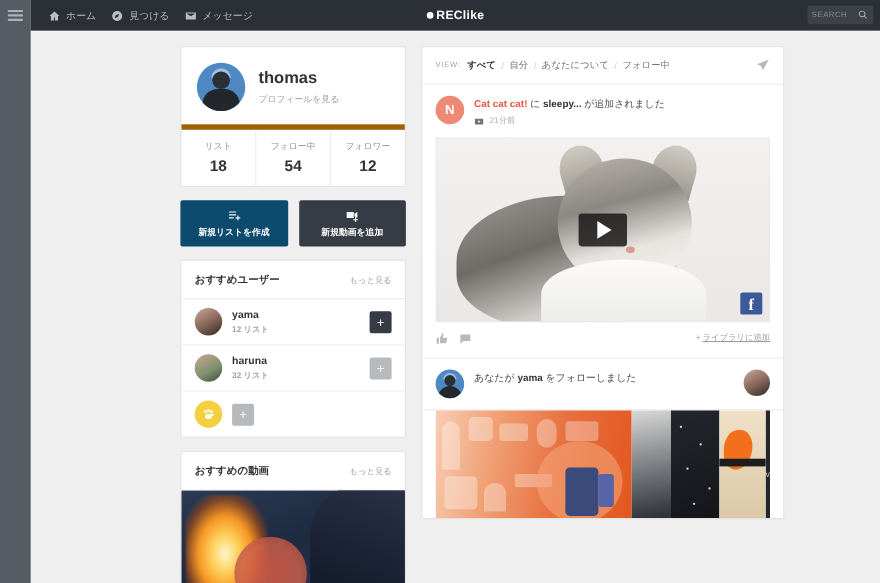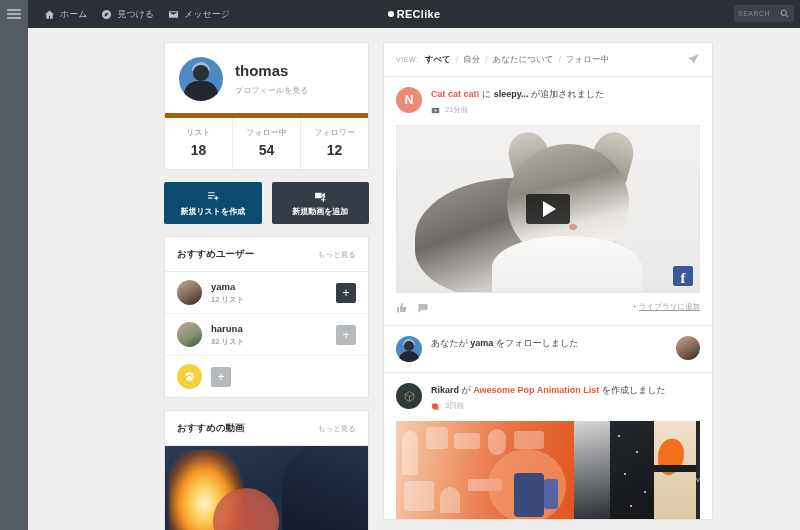--- a/index.html
+++ b/index.html
@@ -476,40 +476,20 @@
               <div class="ftext">
                 <div class="fline">
                   <span>あなたが </span><b>yama</b><span> をフォローしました</span>
                 </div>
               </div>
               <div class="fright-av"></div>
             </div>
           </div>
 
           <div class="feed-item">
-            <div class="fhead">
-              <div class="fav rk">
-                <svg class="cube" viewBox="0 0 24 24">
-                    <path d="M12 3 4 7.5v9L12 21l8-4.5v-9z"></path>
-                    <path d="M4 7.5 12 12l8-4.5M12 12v9"></path>
-                  </svg>
-              </div>
-              <div class="ftext">
-                <div class="fline">
-                  <b>Rikard</b><span> が </span><span class="red">Awesome Pop Animation List</span><span> を作成しました</span>
-                </div>
-                <div class="fmeta">
-                  <svg class="fmeta-ico" viewBox="0 0 24 24" fill="#e8573f">
-                      <rect x="3" y="4" width="14" height="14" rx="2"></rect>
-                      <rect x="7" y="8" width="14" height="14" rx="2" opacity=".65"></rect>
-                    </svg>
-                  <span class="ftime">3日前</span>
-                </div>
-              </div>
-            </div>
             <div class="collage">
               <div class="cg1">
                 <div class="sil" style="left:6px;top:10px;width:16px;height:44px;border-radius:8px 8px 0 0;"></div>
                 <div class="sil" style="left:30px;top:6px;width:22px;height:22px;border-radius:4px;"></div>
                 <div class="sil" style="left:58px;top:12px;width:26px;height:16px;border-radius:3px;"></div>
                 <div class="sil" style="left:92px;top:8px;width:18px;height:26px;border-radius:9px;"></div>
                 <div class="sil" style="left:118px;top:10px;width:30px;height:18px;border-radius:3px;"></div>
                 <div class="sil" style="left:8px;top:60px;width:30px;height:30px;border-radius:4px;"></div>
                 <div class="sil" style="left:44px;top:66px;width:20px;height:26px;border-radius:10px 10px 0 0;"></div>
                 <div class="sil" style="left:72px;top:58px;width:34px;height:12px;border-radius:2px;"></div>

